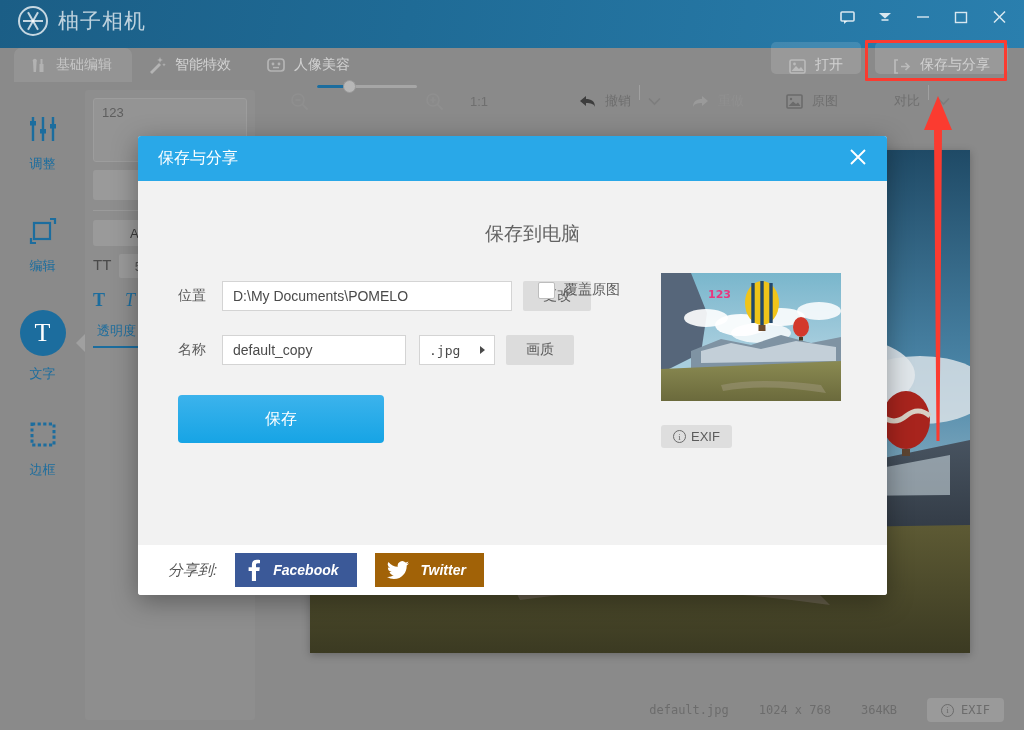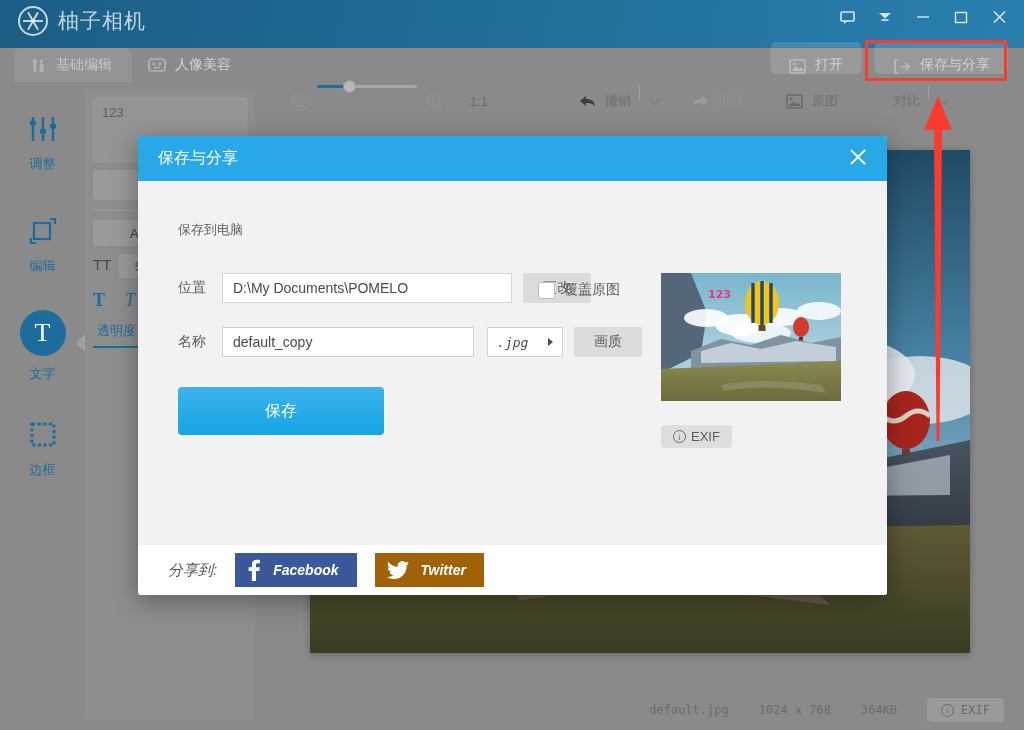--- a/index.html
+++ b/index.html
@@ -161,42 +161,41 @@
     overflow: hidden;
   }
   .dlg-head {
     height: 45px; background: #29a8e8;
     display: flex; align-items: center; justify-content: space-between;
     padding: 0 18px 0 20px; color: #fff;
   }
   .dlg-title { font-size: 16px; }
   .dlg-close { font-size: 22px; line-height: 1; color: #fff; font-weight: 300; }
   .dlg-body { position: relative; height: 364px; background: #f2f2f2; padding: 40px 0 0 40px; }
-  .dlg-h2 { font-size: 13px; color: #636363; }
+  .dlg-h2 { font-size: 19px; color: #636363; text-align: center; }
   .chk-row { position: absolute; left: 400px; top: 100px; display: flex; align-items: center; gap: 9px; }
   .chkbox { width: 17px; height: 17px; border: 1px solid #bdbdbd; background: #fff; border-radius: 2px; }
   .chk-label { font-size: 14px; color: #5b5b5b; }
   .frow { display: flex; align-items: center; margin-top: 24px; }
   .frow .flabel { width: 44px; font-size: 14px; color: #5b5b5b; }
   .ftext {
     height: 30px; background: #fff; border: 1px solid #d4d4d4;
     display: flex; align-items: center; padding: 0 10px;
     font-size: 14px; color: #4a4a4a;
   }
   .fbtn {
     height: 30px; min-width: 68px; background: #dcdcdc; border-radius: 2px;
     display: flex; align-items: center; justify-content: center;
     font-size: 14px; color: #5b5b5b; margin-left: 11px;
   }
   .fselect {
     height: 30px; width: 76px; background: #fff; border: 1px solid #d4d4d4;
     display: flex; align-items: center; justify-content: space-between;
     padding: 0 9px; font-size: 13px; color: #4a4a4a; margin-left: 13px;
     font-family: "DejaVu Sans Mono", "Liberation Mono", monospace;
-    font-style: italic;
   }
   .caret { width: 0; height: 0; border-left: 5px solid #4a4a4a; border-top: 4px solid transparent; border-bottom: 4px solid transparent; }
   .save-btn {
     margin-top: 30px; width: 206px; height: 48px; border-radius: 4px;
     background: linear-gradient(180deg, #3cb3ec 0%, #16a4e5 100%);
     display: flex; align-items: center; justify-content: center;
     color: #fff; font-size: 16px;
   }
   .preview {
     position: absolute; left: 523px; top: 92px; width: 180px; height: 128px;
@@ -277,20 +276,30 @@
     <div class="tabs">
       <div class="tab active">
         <span class="ticon">
           <svg width="17" height="17" viewBox="0 0 17 17">
               <path d="M4 2 a2 2 0 0 1 2.6 2.8 L6 15 H3.6 L3 4.8 A2 2 0 0 1 4 2 Z" fill="currentColor"></path>
               <rect x="9.5" y="7" width="4" height="8" fill="currentColor"></rect>
               <rect x="10.5" y="2" width="2" height="5" fill="currentColor"></rect>
             </svg>
         </span>
         <span>基础编辑</span>
+      </div>
+      <div class="tab">
+        <span class="ticon">
+          <svg width="18" height="18" viewBox="0 0 18 18">
+              <path d="M2 16 L11 7 L13 9 L4 18 Z" fill="currentColor"></path>
+              <path d="M12 1 l.8 2.2 2.2.8 -2.2.8 -.8 2.2 -.8-2.2 -2.2-.8 2.2-.8Z" fill="currentColor"></path>
+              <path d="M16 7 l.5 1.3 1.3.5 -1.3.5 -.5 1.3 -.5-1.3 -1.3-.5 1.3-.5Z" fill="currentColor"></path>
+            </svg>
+        </span>
+        <span>智能特效</span>
       </div>
       <div class="tab">
         <span class="ticon">
           <svg width="18" height="16" viewBox="0 0 18 16">
               <rect x="1" y="2" width="16" height="12" rx="3" fill="none" stroke="currentColor" stroke-width="1.7"></rect>
               <circle cx="6" cy="7" r="1.4" fill="currentColor"></circle>
               <circle cx="12" cy="7" r="1.4" fill="currentColor"></circle>
               <path d="M6 10.6 H12" stroke="currentColor" stroke-width="1.5"></path>
             </svg>
         </span>
@@ -505,21 +514,21 @@
       </div>
 
       <div class="frow" style="margin-top:34px;">
         <span class="flabel">位置</span>
         <span class="ftext" style="width:290px;">D:\My Documents\POMELO</span>
         <span class="fbtn">更改</span>
       </div>
 
       <div class="frow" style="">
         <span class="flabel">名称</span>
-        <span class="ftext" style="width:252px;text-align:center;">default_copy</span>
+        <span class="ftext" style="width:184px;text-align:center;">default_copy</span>
         <span class="fselect">
           <span>.jpg</span>
           <span class="caret"></span>
         </span>
         <span class="fbtn">画质</span>
       </div>
 
       <div class="save-btn">保存</div>
 
       <div class="preview">

